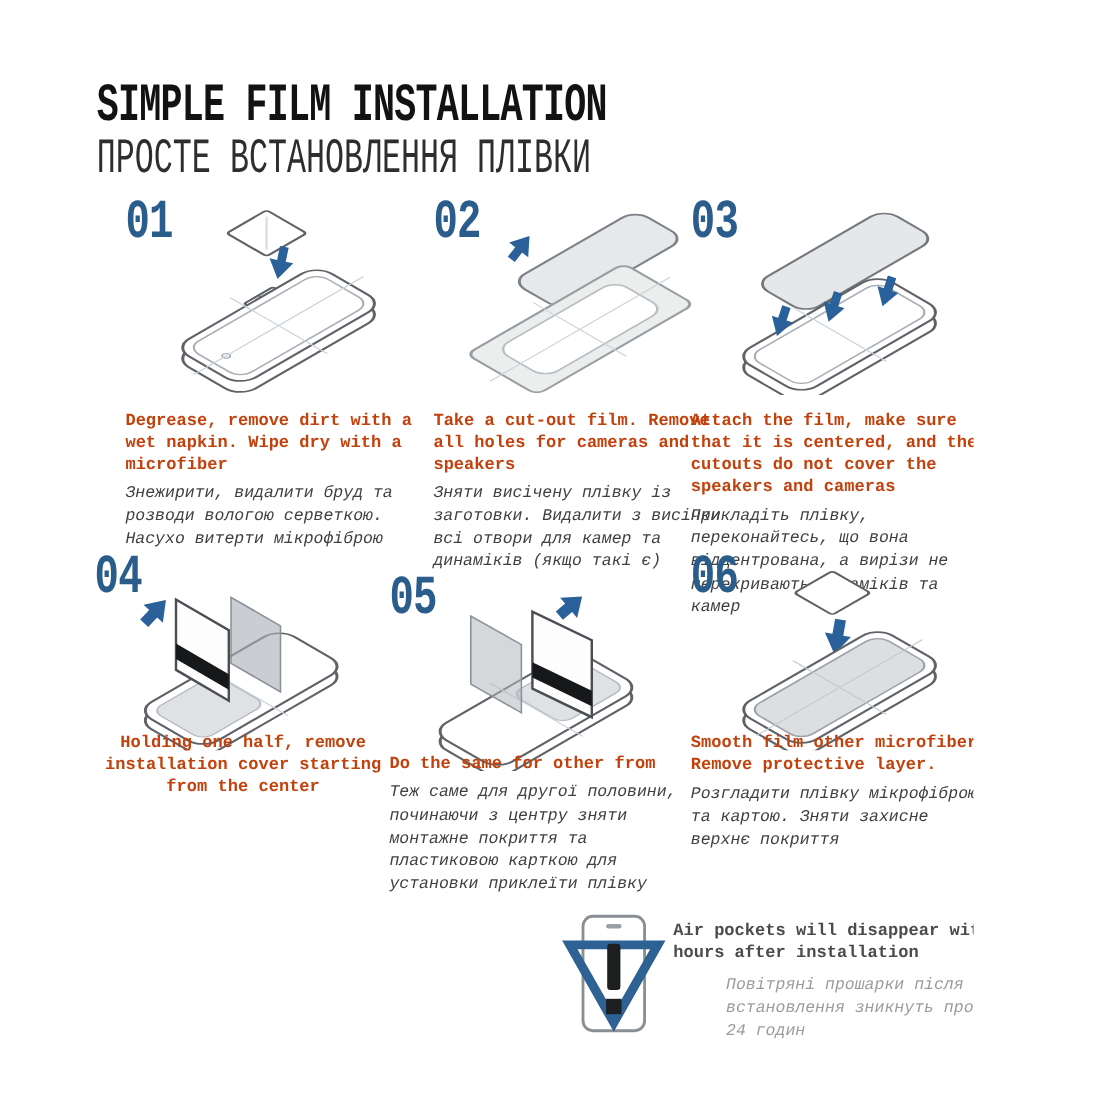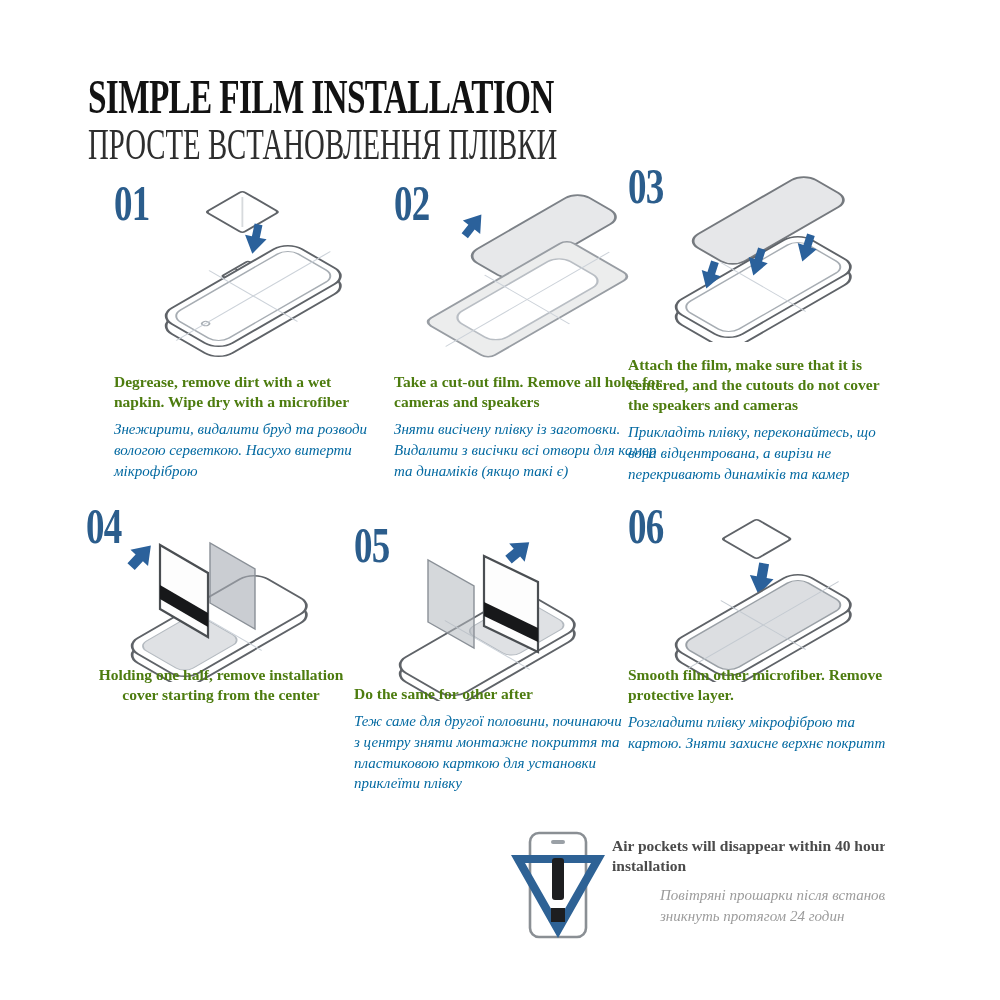--- a/index.html
+++ b/index.html
@@ -1,43 +1,43 @@
 <!DOCTYPE html>
 <html><head>
 <meta charset="utf-8">
 <style>
   html,body{margin:0;padding:0;background:#ffffff;}
   #canvas{
     position:relative;width:885px;height:1000px;background:#ffffff;overflow:hidden;
-    font-family:Liberation Serif, serif;
+    font-family:Liberation Mono, monospace;
   }
   
   .hdr{position:absolute;left:88px;top:72px;}
   .title{
     font-size:49px;font-weight:700;color:#121212;letter-spacing:-1px;
     transform:scaleX(.68);transform-origin:0 50%;white-space:nowrap;line-height:1.0;
   }
   .subtitle{
     font-size:45px;font-weight:400;color:#2e2e2e;letter-spacing:0px;
     transform:scaleX(.64);transform-origin:0 50%;white-space:nowrap;line-height:1.0;margin-top:1px;
   }
   
   .step{position:absolute;width:272px;height:322px;}
-  .s1{left:86px;top:178px;margin-left:28px;}  .s2{left:354px;top:178px;margin-left:40px;}  .s3{left:628px;top:161px;}
+  .s1{left:86px;top:178px;margin-left:28px;}  .s2{left:354px;top:178px;margin-left:40px;}  .s3{left:628px;top:178px;}
   .s4{left:86px;top:501px;text-align:center;}  .s5{left:354px;top:520px;}  .s6{left:628px;top:501px;}
   .step-num{
     position:absolute;left:0;top:0;font-size:50px;font-weight:700;color:#2b5d8c;
     transform:scaleX(.74);transform-origin:0 0;line-height:1.0;letter-spacing:-1px;
   }
   .illo{position:absolute;left:16px;top:6px;width:230px;height:175px;}
   .txt{position:absolute;left:0;width:270px;}
   .row1 .txt{top:194px;}
   .row2 .txt{top:164px;}
-  .en{font-size:15.5px;font-weight:700;color:#4d7c0f;line-height:1.3;}
-  .ua{font-size:15px;font-style:italic;color:#0369a1;line-height:1.38;margin-top:7px;}
+  .en{font-size:15.5px;font-weight:700;color:#c2410c;line-height:1.3;}
+  .ua{font-size:15px;font-style:italic;color:#404040;line-height:1.38;margin-top:7px;}
   
   .notice-icon{position:absolute;left:508px;top:830px;width:100px;height:112px;}
   .notice-text{position:absolute;left:612px;top:836px;width:336px;}
   .notice-en{font-size:15.5px;font-weight:700;color:#4b4b4b;line-height:1.32;}
   .notice-ua{font-size:15px;font-style:italic;color:#9c9c9c;line-height:1.4;margin-top:8px;margin-left:48px;}
   svg{display:block;}
 </style>
 </head>
 <body>
 
@@ -197,21 +197,21 @@
         <rect x="76" y="8" width="66" height="54" rx="10" fill="#dfe1e4" stroke="#b4bac0" stroke-width="1.4"></rect>
         <line x1="75" y1="-14" x2="75" y2="84" stroke="#ccd2d9" stroke-width="1.2"></line>
       </g>
 
       <polygon points="58,96 104,122 104,60 58,34" fill="#b3b8be" fill-opacity="0.55" stroke="#8a9097" stroke-width="1.4"></polygon>
 
       <polygon points="114,100 168,126 168,56 114,30" fill="#fdfdfd" stroke="#4a4e52" stroke-width="2.2"></polygon>
       <polygon points="114,90 168,116 168,102 114,76" fill="#17181a"></polygon>
     </svg>
     <div class="txt">
-      <div class="en">Do the same for other after</div>
+      <div class="en">Do the same for other from</div>
       <div class="ua">Теж саме для другої половини, починаючи з центру зняти монтажне покриття та пластиковою карткою для установки приклеїти плівку</div>
     </div>
   </div>
 
   <div class="step s6 row2">
     <div class="step-num">06</div>
     <svg class="illo" viewBox="0 0 230 175">
 
       <g transform="matrix(0.866,-0.5,0.866,0.5,78,32)">
         <rect width="40" height="40" rx="3" fill="#ffffff" stroke="#5f6368" stroke-width="2.2"></rect>

